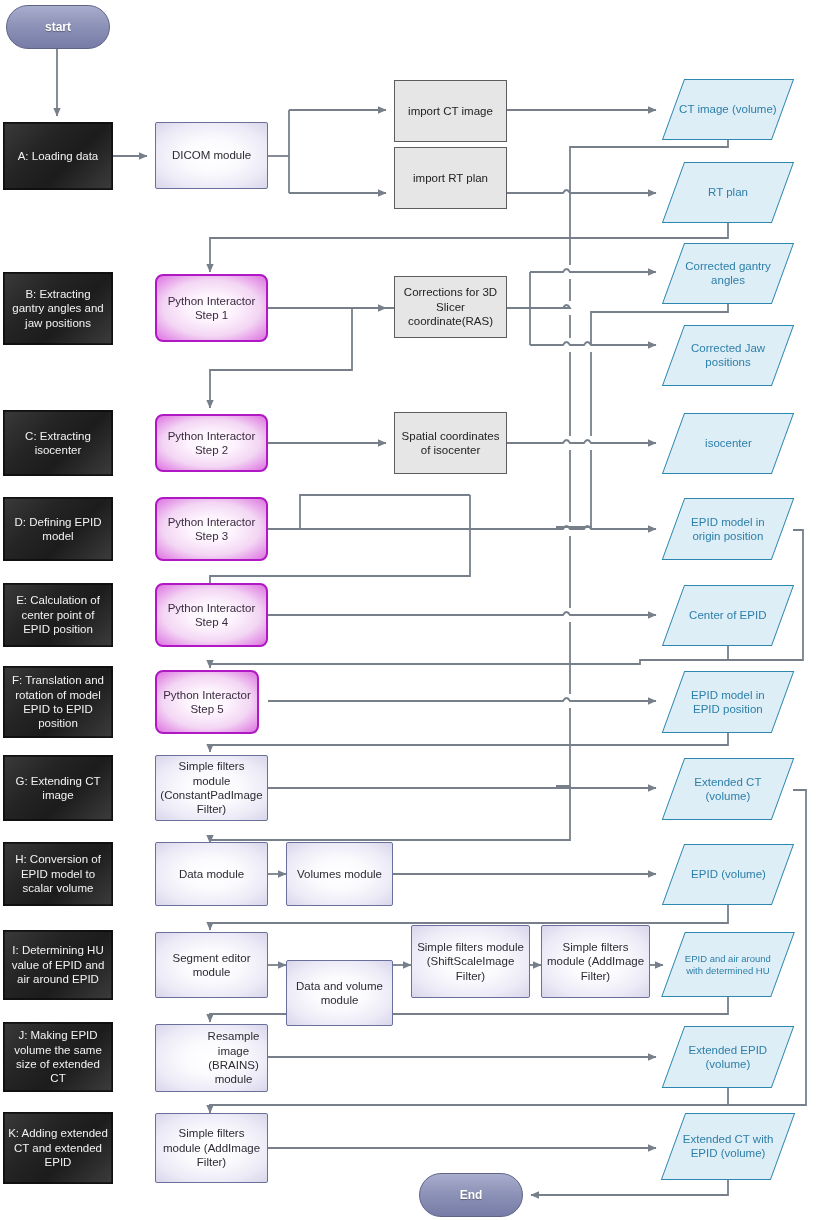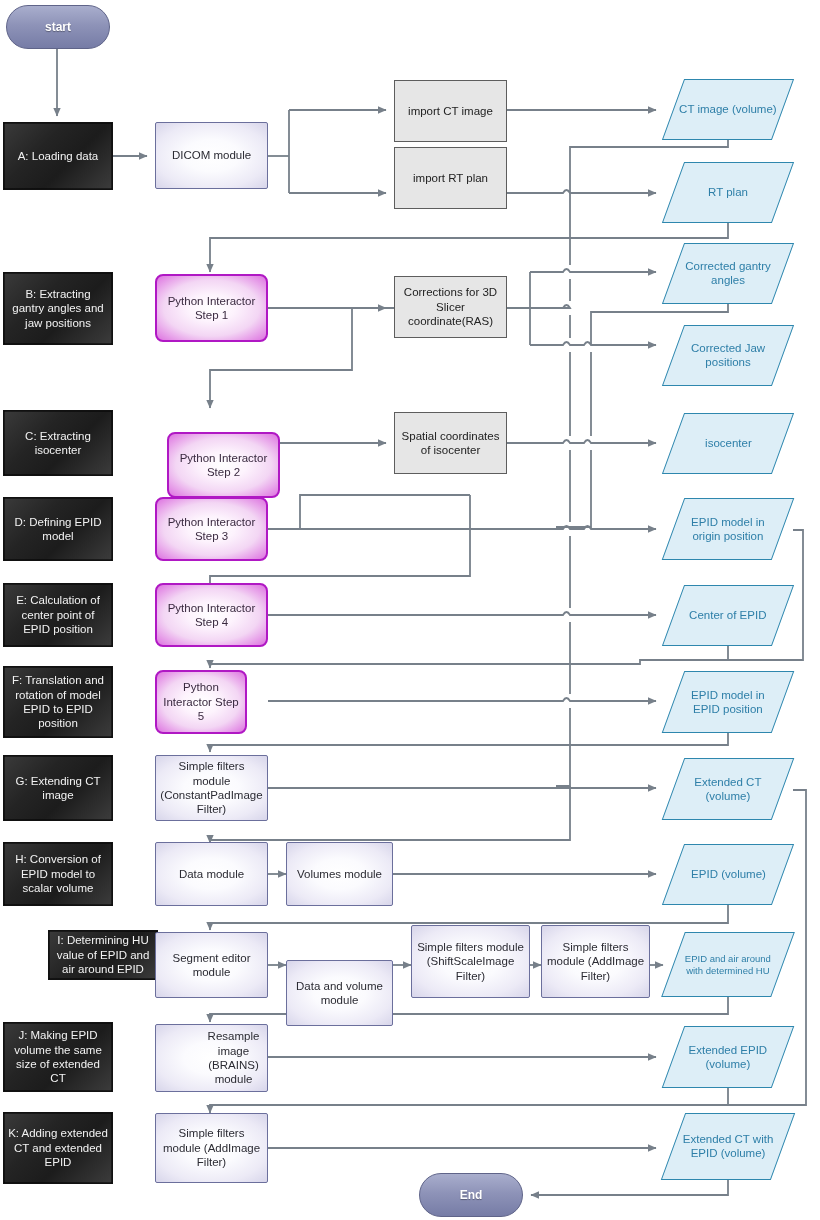--- a/index.html
+++ b/index.html
@@ -198,47 +198,47 @@
   </div>
   <div class="node stage-box" style="left:3px;top:666px;width:110px;height:72px;">
     <span class="lbl">F: Translation and rotation of model EPID to EPID position</span>
   </div>
   <div class="node stage-box" style="left:3px;top:755px;width:110px;height:66px;">
     <span class="lbl">G: Extending CT image</span>
   </div>
   <div class="node stage-box" style="left:3px;top:842px;width:110px;height:64px;">
     <span class="lbl">H: Conversion of EPID model to scalar volume</span>
   </div>
-  <div class="node stage-box" style="left:3px;top:930px;width:110px;height:50px;margin-left:45px;">
+  <div class="node stage-box" style="left:3px;top:930px;width:110px;height:70px;">
     <span class="lbl">I: Determining HU value of EPID and air around EPID</span>
   </div>
   <div class="node stage-box" style="left:3px;top:1112px;width:110px;height:72px;">
     <span class="lbl">K: Adding extended CT and extended EPID</span>
   </div>
   <div class="node stage-box" style="left:3px;top:1022px;width:110px;height:70px;">
     <span class="lbl">J: Making EPID volume the same size of extended CT</span>
   </div>
 
   <div class="node mod-box" style="left:155px;top:122px;width:113px;height:67px;">
     <span class="lbl">DICOM module</span>
   </div>
 
   <div class="node py-box" style="left:155px;top:274px;width:113px;height:68px;">
     <span class="lbl">Python Interactor Step 1</span>
   </div>
-  <div class="node py-box" style="left:155px;top:432px;width:113px;height:66px;margin-left:12px;">
+  <div class="node py-box" style="left:155px;top:414px;width:113px;height:58px;">
     <span class="lbl">Python Interactor Step 2</span>
   </div>
   <div class="node py-box" style="left:155px;top:497px;width:113px;height:64px;">
     <span class="lbl">Python Interactor Step 3</span>
   </div>
   <div class="node py-box" style="left:155px;top:583px;width:113px;height:64px;">
     <span class="lbl">Python Interactor Step 4</span>
   </div>
-  <div class="node py-box" style="left:155px;top:670px;width:92px;height:64px;">
+  <div class="node py-box" style="left:155px;top:670px;width:104px;height:64px;">
     <span class="lbl">Python Interactor Step 5</span>
   </div>
 
   <div class="node mod-box" style="left:155px;top:755px;width:113px;height:66px;">
     <span class="lbl">Simple filters module (ConstantPadImage Filter)</span>
   </div>
 
   <div class="node mod-box" style="left:155px;top:842px;width:113px;height:64px;">
     <span class="lbl">Data module</span>
   </div>

